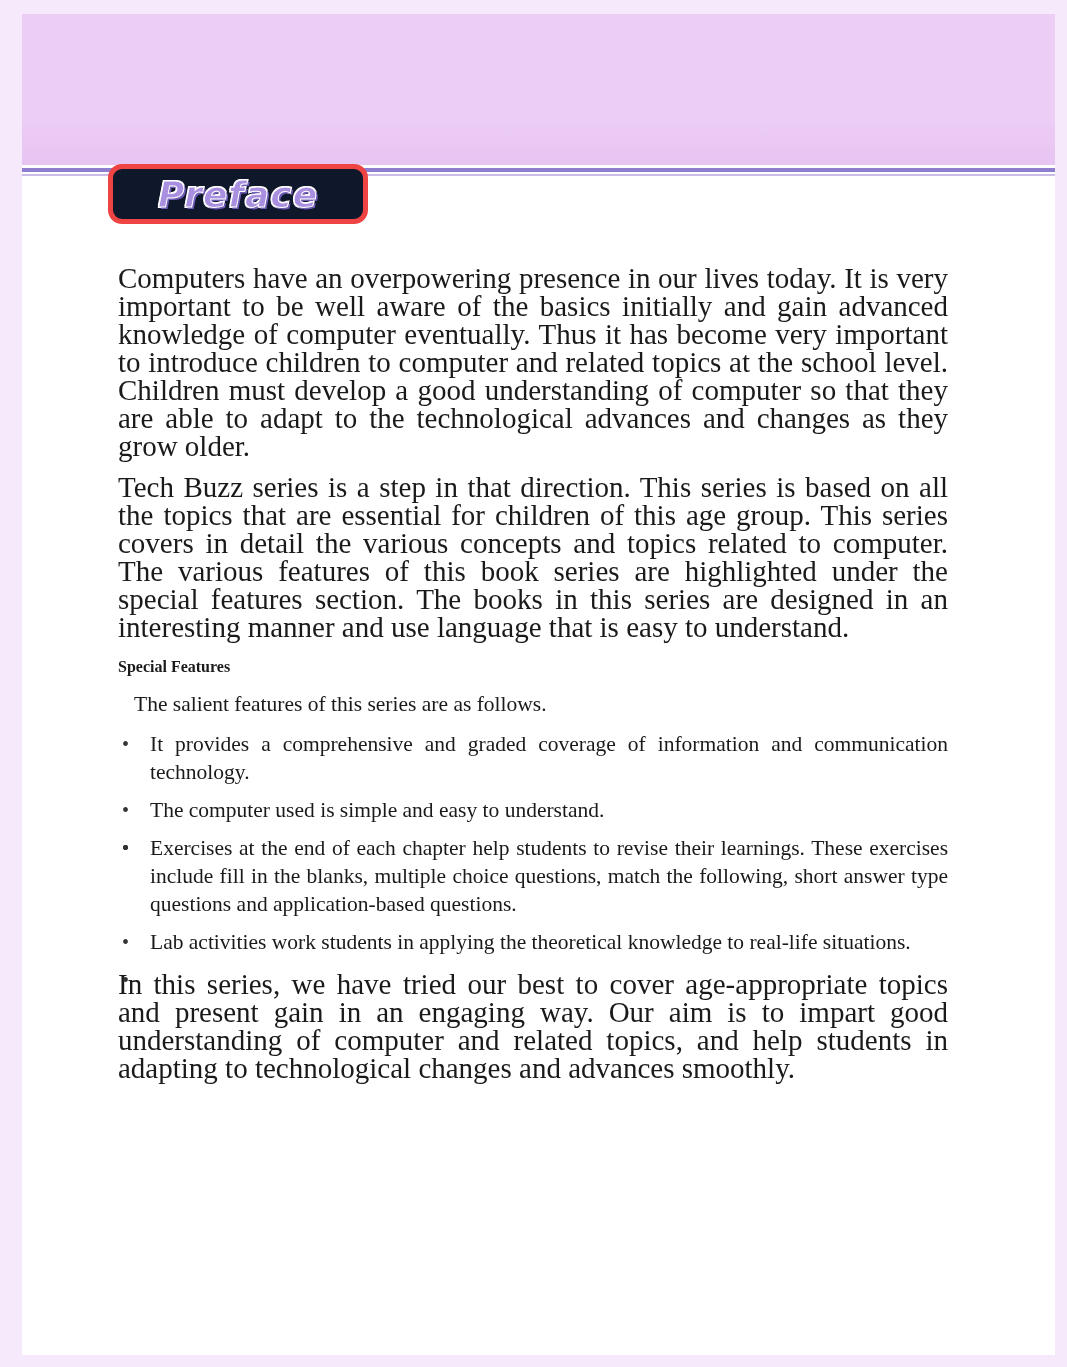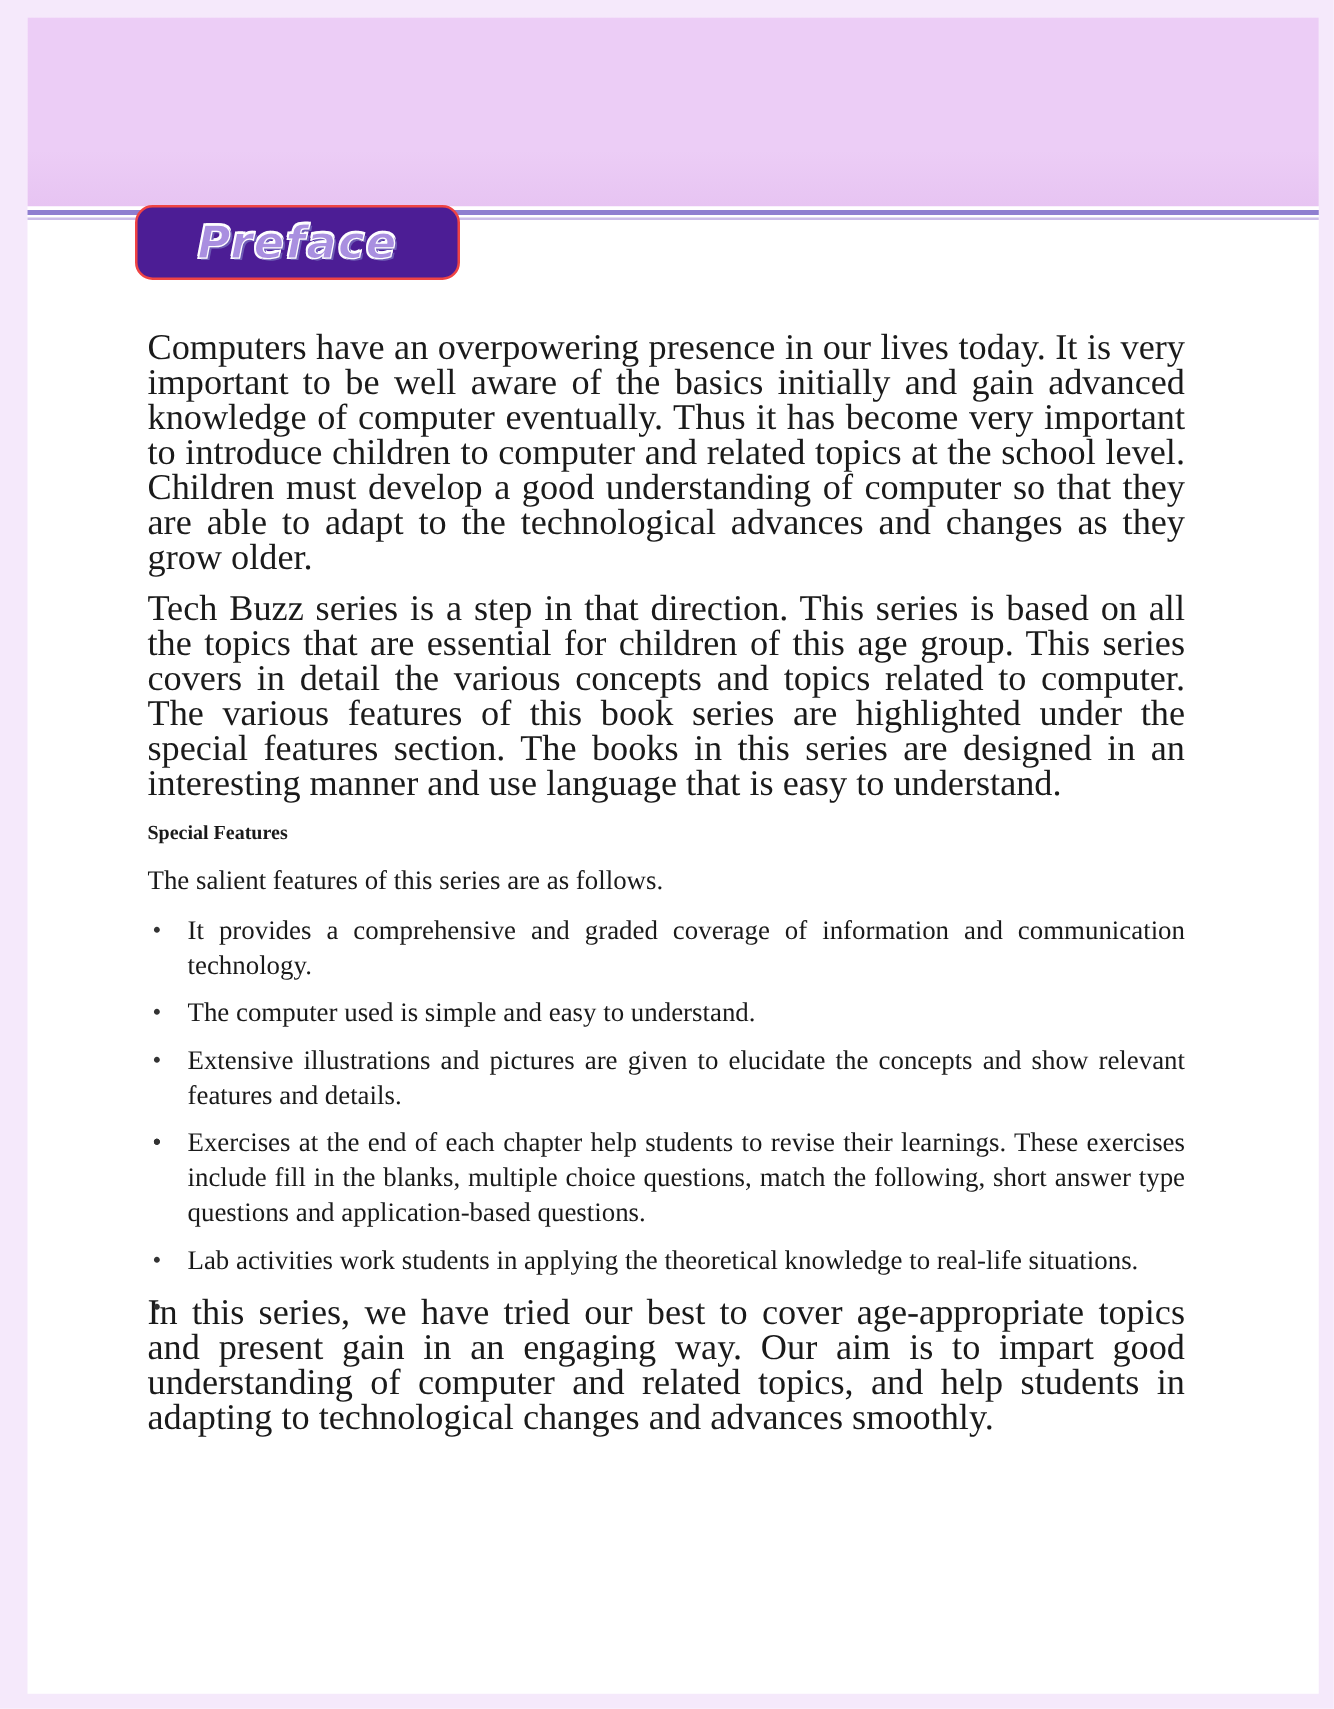--- a/index.html
+++ b/index.html
@@ -56,22 +56,22 @@
     background: #cbbce8;
   }
 
   
   .title-tab {
     position: absolute;
     left: 108px;
     top: 164px;
     width: 260px;
     height: 60px;
-    background: #4c1d95;
-    border: 2px solid #ef4444;
+    background: #0f172a;
+    border: 5px solid #ef4444;
     border-radius: 14px 14px 14px 14px;
     box-sizing: border-box;
   }
   .title-tab-inner {
     position: absolute;
     left: 0; top: 0;
     width: 100%;
     height: 100%;
     display: flex;
     align-items: center;
@@ -107,21 +107,21 @@
     text-align: justify;
     text-justify: inter-word;
   }
   .section-heading {
     margin: 12px 0 10px 0;
     font-size: 16px;
     font-weight: bold;
     line-height: 26px;
   }
   .intro-line {
-    margin: 0 0 12px 0;
+    margin: 0 0 12px 16px;
     font-size: 21.5px;
     line-height: 28px;
   }
   ul.features {
     list-style: none;
     margin: 0 0 14px 0;
     padding: 0;
   }
   ul.features li {
     position: relative;
@@ -172,21 +172,20 @@
     <li>
       <span class="bullet">•</span>
       <span>It provides a comprehensive and graded coverage of information and communication technology.</span>
     </li>
     <li>
       <span class="bullet">•</span>
       <span>The computer used is simple and easy to understand.</span>
     </li>
     <li>
       <span class="bullet">•</span>
-      <span>Extensive illustrations and pictures are given to elucidate the concepts and show relevant features and details.</span>
     </li>
     <li>
       <span class="bullet">•</span>
     </li>
     <li>
       <span class="bullet">•</span>
     </li>
     <li>
       <span class="bullet">•</span>
       <span>Exercises at the end of each chapter help students to revise their learnings. These exercises include fill in the blanks, multiple choice questions, match the following, short answer type questions and application-based questions.</span>

